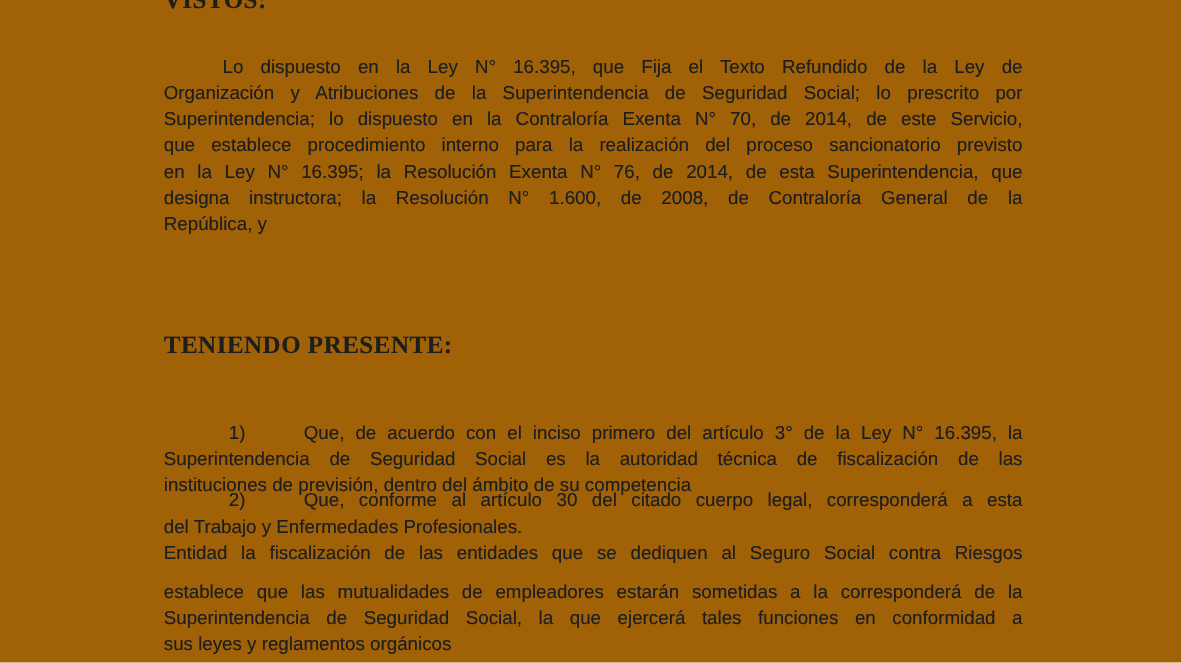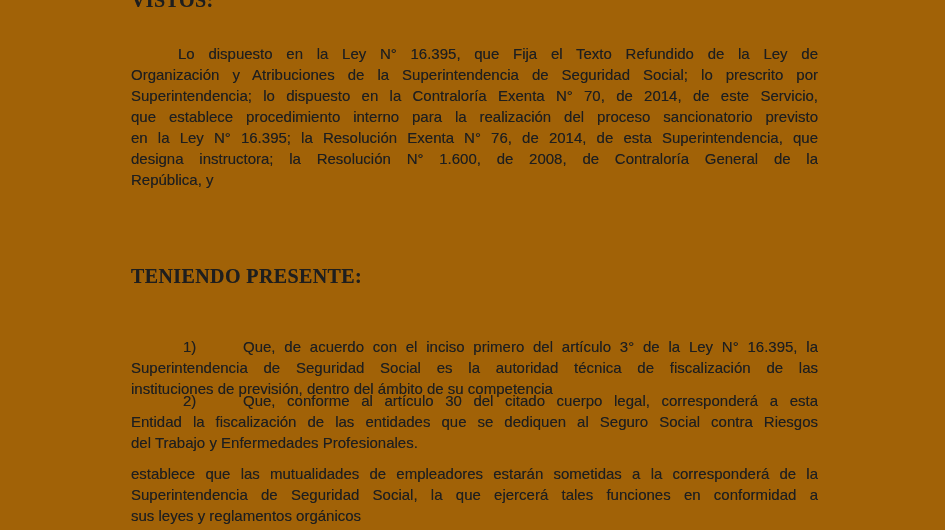--- a/index.html
+++ b/index.html
@@ -85,22 +85,22 @@
       <span class="num">1)</span><span>Que, de acuerdo con el inciso primero del artículo 3° de la Ley N° 16.395, la</span>
     </div>
     <div class="line">Superintendencia de Seguridad Social es la autoridad técnica de fiscalización de las</div>
     <div class="line last">instituciones de previsión, dentro del ámbito de su competencia</div>
   </div>
 
   <div class="para para-item2">
     <div class="line num-indent">
       <span class="num">2)</span><span>Que, conforme al artículo 30 del citado cuerpo legal, corresponderá a esta</span>
     </div>
+    <div class="line last">del Trabajo y Enfermedades Profesionales.</div>
     <div class="line">Entidad la fiscalización de las entidades que se dediquen al Seguro Social contra Riesgos</div>
-    <div class="line last">del Trabajo y Enfermedades Profesionales.</div>
   </div>
 
   <div class="para para-item3">
     <div class="line">establece que las mutualidades de empleadores estarán sometidas a la corresponderá de la</div>
     <div class="line">Superintendencia de Seguridad Social, la que ejercerá tales funciones en conformidad a</div>
     <div class="line last">sus leyes y reglamentos orgánicos</div>
   </div>
 
 </div>
 

